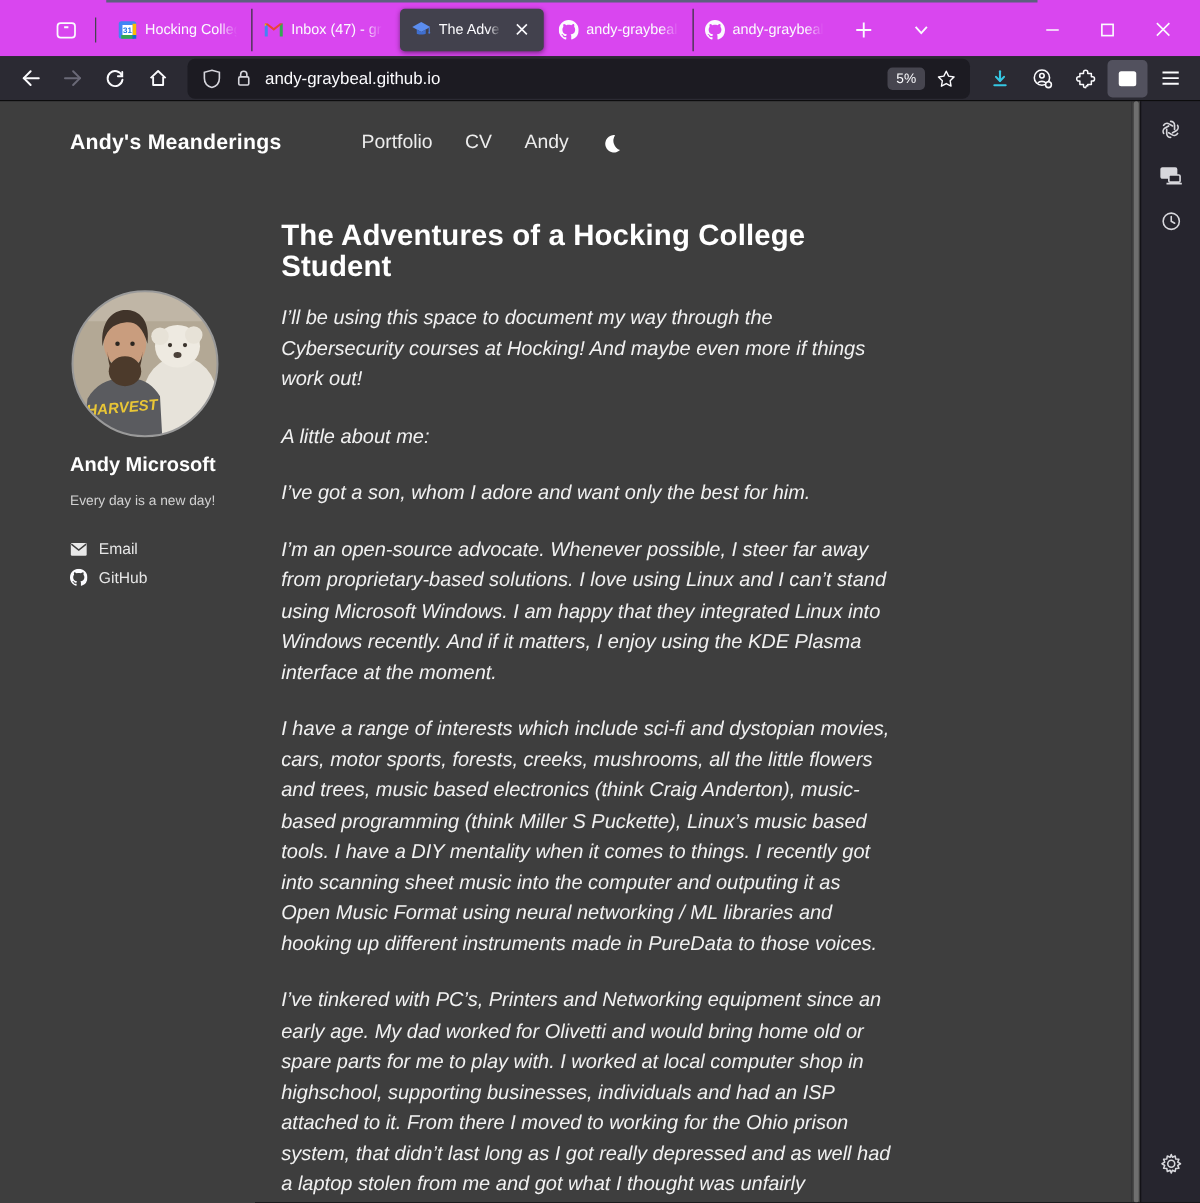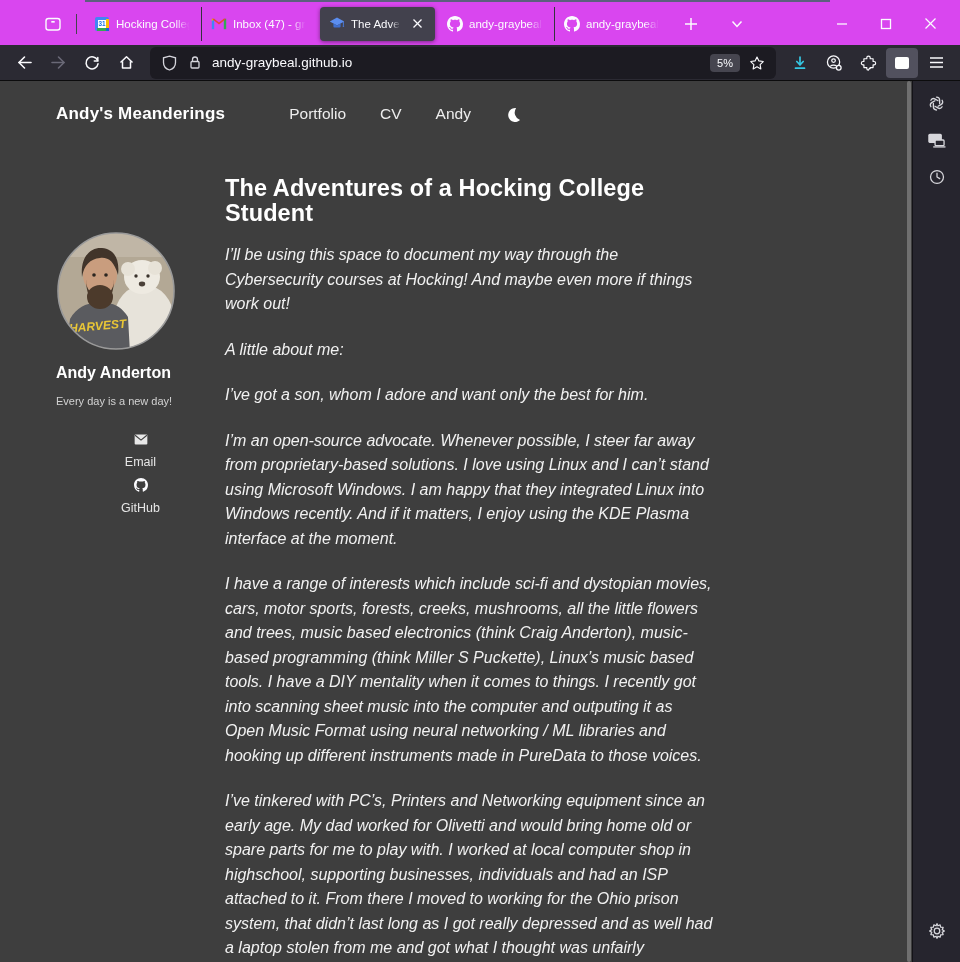--- a/index.html
+++ b/index.html
@@ -42,31 +42,31 @@
   .page { flex:1; background:#3e3e3e; color:#f1f1f1; overflow:hidden; position:relative; padding:16px 0 0 56px; }
   .page-scrollbar { width:7px; background:#3e3e3e; display:flex; justify-content:center; flex-shrink:0; }
   .page-scrollbar .thumb { width:4px; height:100%; background:#6f6f6f; border-radius:2px; }
   .fx-sidebar { width:48px; background:#26252e; border-left:1px solid #131217; display:flex; flex-direction:column; align-items:center; padding:6px 0 10px 0; flex-shrink:0; }
   .side-btn { width:32px; height:32px; border:none; background:transparent; border-radius:4px; color:#d7d7dc; display:flex; align-items:center; justify-content:center; margin-bottom:5px; }
   .side-spacer { flex:1; }
 
   
   .site-header { display:flex; align-items:center; height:34px; }
   .brand { font-size:17px; font-weight:bold; color:#ffffff; letter-spacing:.2px; }
-  .site-nav { display:flex; align-items:center; gap:34px; margin-left:64px; }
+  .site-nav { display:flex; align-items:center; gap:26px; margin-left:64px; }
   .site-nav a { color:#ededed; font-size:15.5px; text-decoration:none; }
   .theme-toggle { background:transparent; border:none; color:#fff; display:flex; align-items:center; }
 
   .layout { display:flex; margin-top:45px; }
   aside.profile { width:169px; flex-shrink:0; }
   .avatar-wrap { margin-top:55px; width:120px; height:120px; }
   .profile-name { font-size:16px; font-weight:bold; color:#fff; margin-top:13px; }
   .profile-tagline { font-size:11px; color:#d2d2d2; line-height:18px; margin-top:10px; max-width:118px; }
   .profile-links { margin-top:22px; display:flex; flex-direction:column; gap:9px; }
-  .p-link { display:flex; align-items:center; gap:9px; color:#e6e6e6; font-size:12.5px; text-decoration:none;flex-direction:column; }
+  .p-link { display:flex; align-items:center; gap:9px; color:#e6e6e6; font-size:12.5px; text-decoration:none; }
   .p-link .pl-icon { width:14px; height:14px; display:flex; align-items:center; justify-content:center; }
 
   main.article { width:489px; }
   .article h1 { font-size:23.5px; line-height:25px; font-weight:bold; color:#fff; margin-bottom:17px; letter-spacing:.1px; }
   .article p { font-size:16px; line-height:24.5px; margin-bottom:21px; color:#f1f1f1;font-style:italic; }
 
   svg { display:block; }
 </style>
 </head>
 <body>
@@ -294,21 +294,21 @@
                 <path d="M26 46 C24 24 36 16 46 17 C58 18 64 28 62 44 C58 30 52 26 44 27 C34 28 28 34 26 46 Z" fill="#41342a"></path>
                 <path d="M30 48 C30 64 36 74 44 74 C52 74 58 64 58 48 C58 60 52 64 44 64 C36 64 30 60 30 48 Z" fill="#4c3a2b"></path>
                 <ellipse cx="44" cy="66" rx="13" ry="12" fill="#4c3a2b"></ellipse>
                 <circle cx="38" cy="44" r="1.8" fill="#2c2620"></circle>
                 <circle cx="50" cy="44" r="1.8" fill="#2c2620"></circle>
                 <text x="42" y="99" font-family="Liberation Sans, sans-serif" font-size="12" font-style="italic" font-weight="bold" fill="#e9c636" text-anchor="middle" transform="rotate(-5 42 99)">HARVEST</text>
               </g>
               <circle cx="60" cy="60" r="58" fill="none" stroke="#9a9a9a" stroke-width="1.6"></circle>
             </svg>
           </div>
-          <div class="profile-name">Andy Anderton</div>
+          <div class="profile-name">Andy Microsoft</div>
           <div class="profile-tagline">Every day is a new day!</div>
           <div class="profile-links" id="profile-links">
               <a class="p-link" href="#">
                 <span class="pl-icon">
                   <svg width="14" height="11" viewBox="0 0 16 13">
                     <rect x="0.5" y="0.5" width="15" height="12" rx="1.2" fill="#e8e8e8"></rect>
                     <path d="M1 1.5 L8 7.2 L15 1.5" fill="none" stroke="#3e3e3e" stroke-width="1.4"></path>
                   </svg>
                 </span>
                 <span class="profile-link-label">Email</span>

